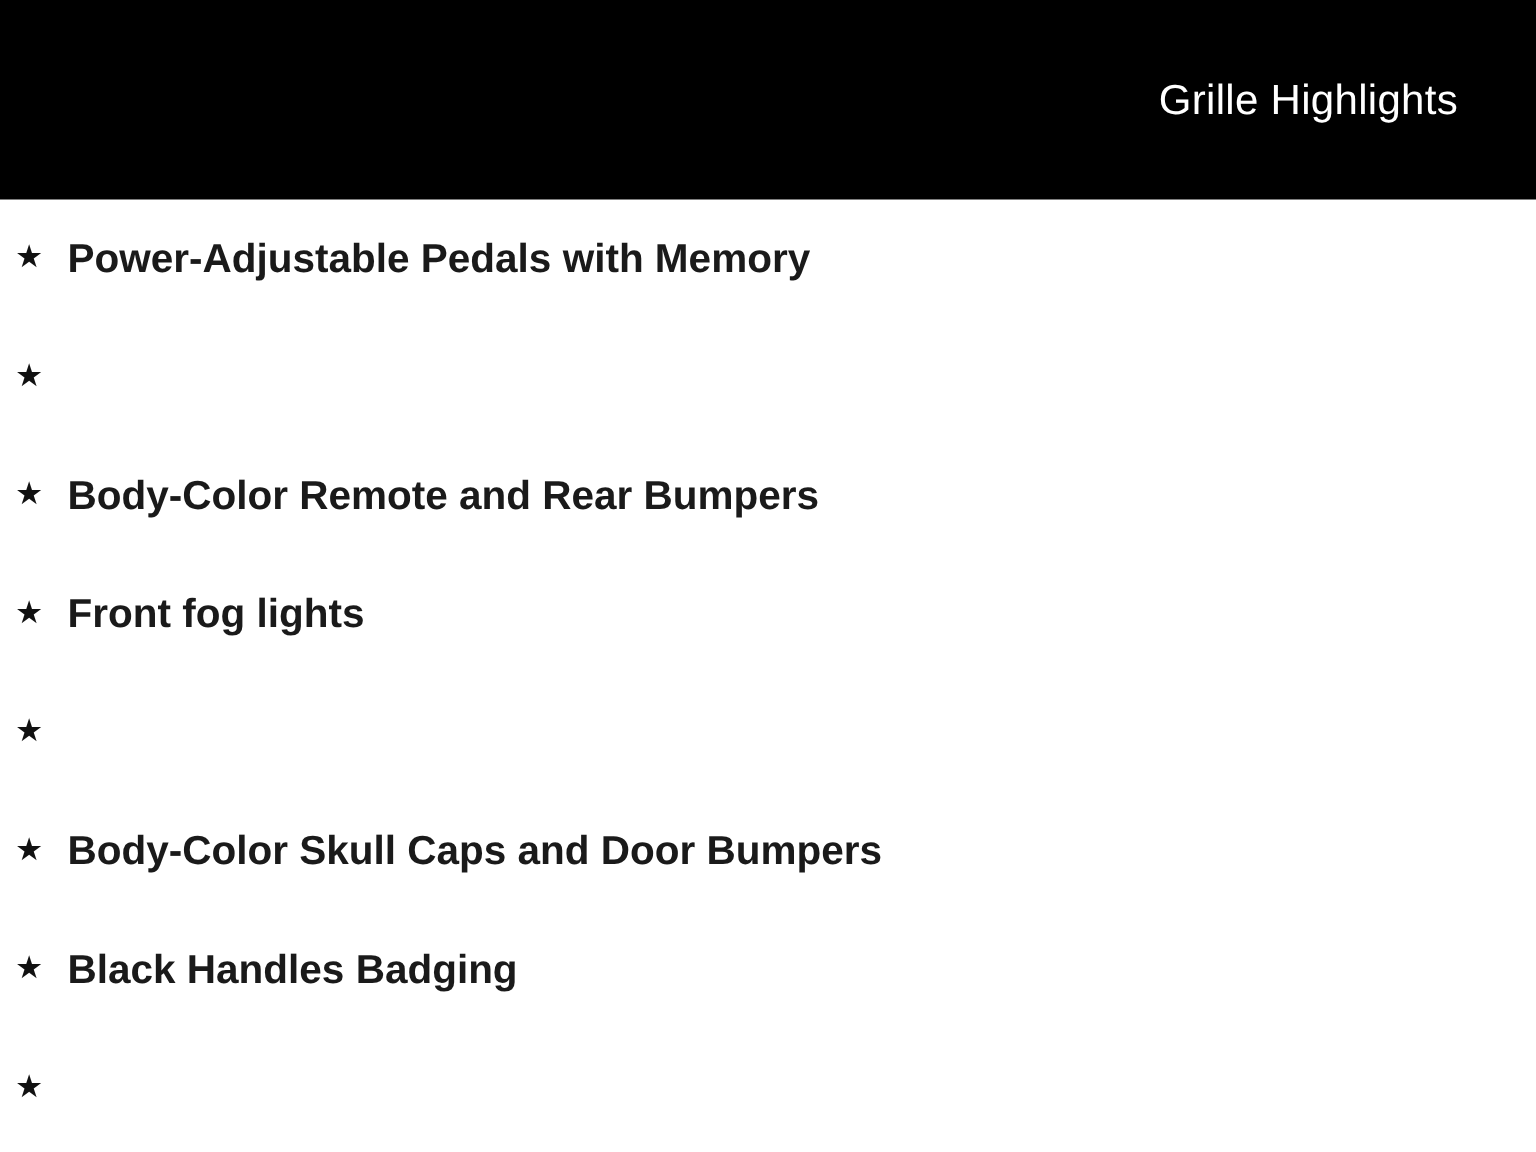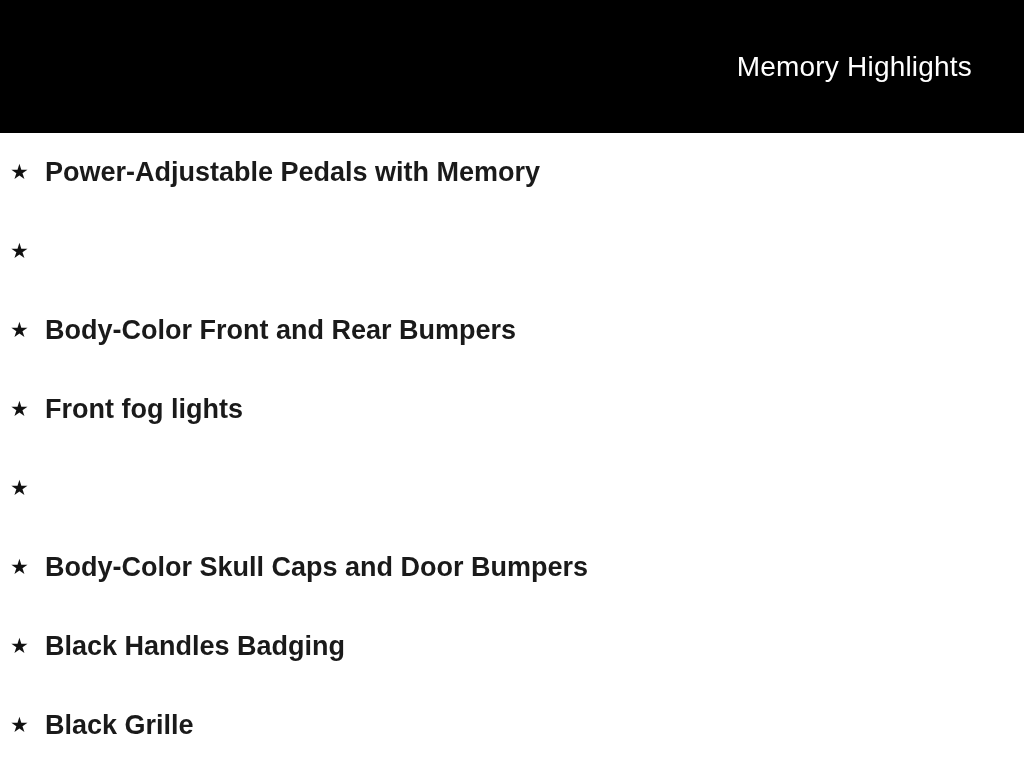--- a/index.html
+++ b/index.html
@@ -59,49 +59,48 @@
     white-space: nowrap;
     font-weight: bold;
   }
 </style>
 </head>
 <body>
 
 <div class="page">
 
   <div class="header">
-    <span class="header-title">Memory Highlights</span>
+    <span class="header-title">Grille Highlights</span>
   </div>
 
   <ul class="highlight-list">
     <li class="highlight-item">
       <span class="star-icon">★</span>
       <span class="item-label">Power-Adjustable Pedals with Memory</span>
     </li>
     <li class="highlight-item">
       <span class="star-icon">★</span>
     </li>
     <li class="highlight-item">
       <span class="star-icon">★</span>
-      <span class="item-label">Body-Color Front and Rear Bumpers</span>
+      <span class="item-label">Body-Color Remote and Rear Bumpers</span>
     </li>
     <li class="highlight-item">
       <span class="star-icon">★</span>
       <span class="item-label">Front fog lights</span>
     </li>
     <li class="highlight-item">
       <span class="star-icon">★</span>
     </li>
     <li class="highlight-item">
       <span class="star-icon">★</span>
       <span class="item-label">Body-Color Skull Caps and Door Bumpers</span>
     </li>
     <li class="highlight-item">
       <span class="star-icon">★</span>
       <span class="item-label">Black Handles Badging</span>
     </li>
     <li class="highlight-item">
       <span class="star-icon">★</span>
-      <span class="item-label">Black Grille</span>
     </li>
   </ul>
 
 </div>
 
 </body></html>

